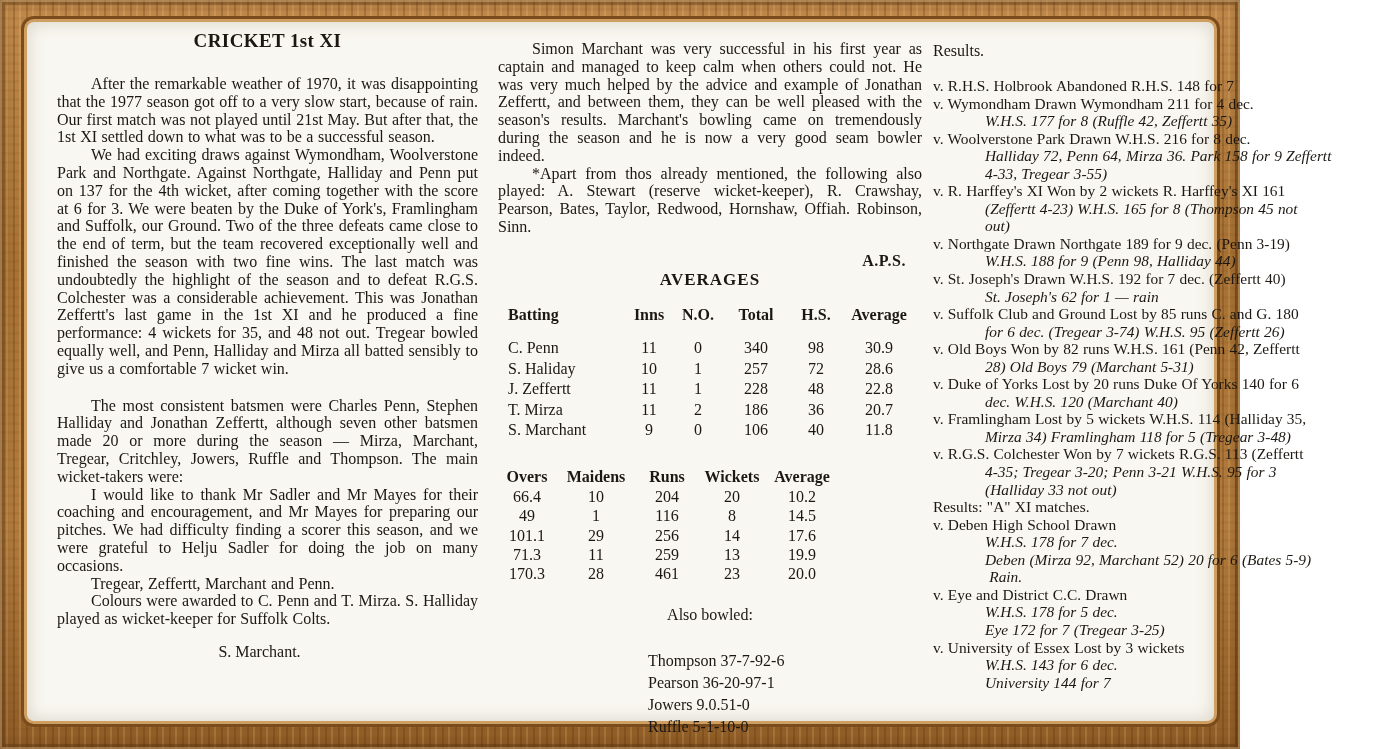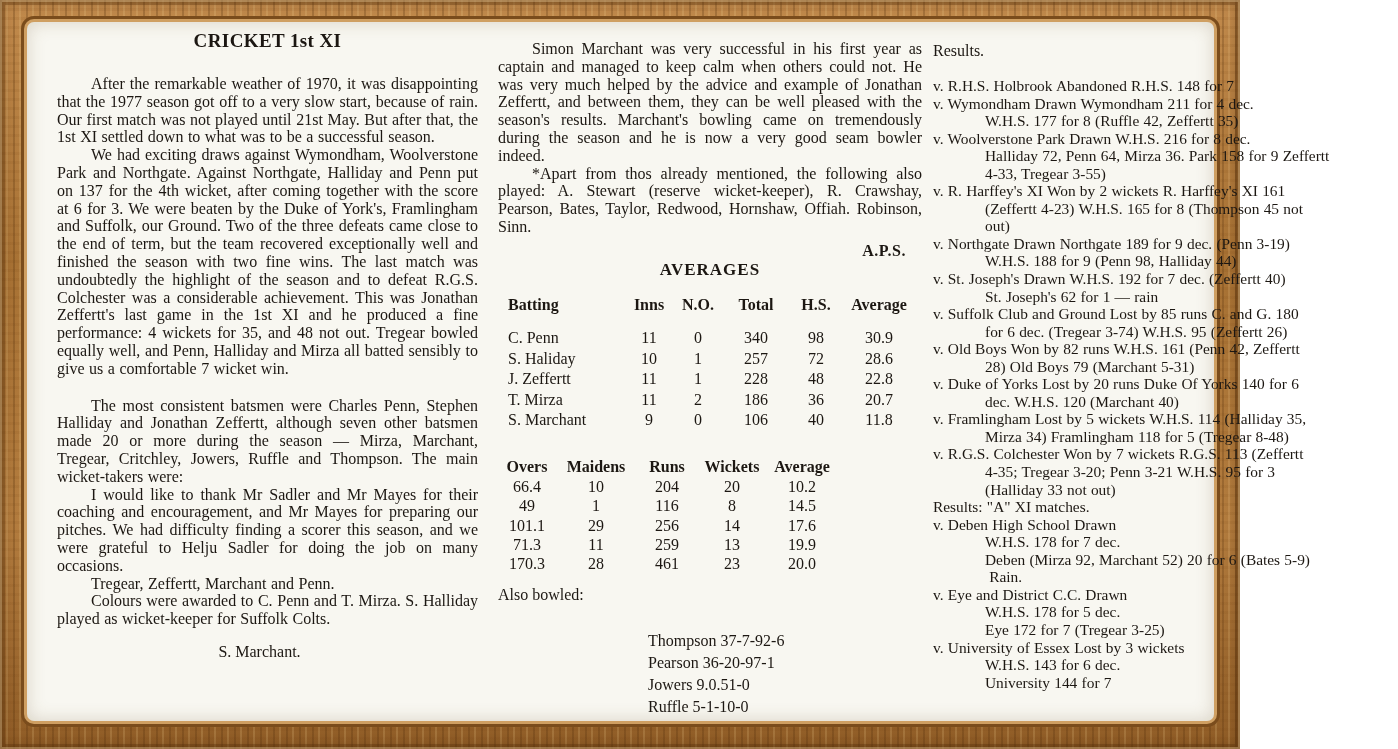--- a/index.html
+++ b/index.html
@@ -32,46 +32,46 @@
 
   .col{position:absolute; top:0;}
   .col1{left:30px;  top:8px;  width:421px;}
   .col2{left:471px; top:18px; width:424px;}
   .col3{left:906px; top:20px; width:424px;}
 
   .article-title{font-size:19px;font-weight:bold;text-align:center;letter-spacing:.4px;margin-bottom:23px;}
   .para{font-size:16px;line-height:17.8px;text-align:justify;text-indent:34px;word-spacing:.5px;}
   .gap-top{margin-top:19px;}
   .signature{font-size:16px;text-align:center;padding-right:16px;margin-top:15px;}
-  .initials{font-size:16px;text-align:right;padding-right:16px;margin-top:6px;font-weight:bold;letter-spacing:.5px;}
+  .initials{font-size:16px;text-align:right;padding-right:16px;margin-top:16px;font-weight:bold;letter-spacing:.5px;}
 
   .averages-title{font-size:17px;font-weight:bold;text-align:center;letter-spacing:1px;}
 
   .stat-table{display:table;border-collapse:separate;border-spacing:0;}
   .batting{margin:15px 0 0 10px;}
   .bowling{margin:26px 0 0 2px;}
   .trow{display:table-row;}
   .tcell{display:table-cell;font-size:16px;line-height:20.5px;text-align:center;vertical-align:top;}
   .tcell.h{font-weight:bold;padding-bottom:13px;}
   .bowling .tcell.h{padding-bottom:1px;}
   .batting .c0{text-align:left;width:118px;}
   .batting .c1{width:46px;} .batting .c2{width:52px;} .batting .c3{width:64px;}
   .batting .c4{width:56px;} .batting .c5{width:70px;}
   .bowling .tcell{line-height:19.3px;}
   .bowling .c0{width:54px;} .bowling .c1{width:84px;} .bowling .c2{width:58px;}
   .bowling .c3{width:72px;} .bowling .c4{width:68px;}
 
-  .also-label{font-size:16px;margin-top:12px;}
+  .also-label{font-size:16px;margin-top:22px;text-align:center;}
   .also-list{margin:26px 0 0 150px;}
   .also-line{font-size:16px;line-height:22px;}
 
   .results-title{font-size:16px;margin-bottom:17px;}
   .res-item{}
   .res-line{font-size:15.4px;line-height:17.55px;white-space:pre-wrap;word-spacing:.4px;}
-  .res-line.cont{padding-left:52px;}
+  .res-line.cont{padding-left:52px;font-style:italic;}
 </style>
 </head>
 <body>
 
 <div class="frame">
   <div class="page">
 
     <div class="col col1">
       <div class="article-title">CRICKET 1st XI</div>
       <p class="para">After the remarkable weather of 1970, it was disappointing that the 1977 season got off to a very slow start, because of rain. Our first match was not played until 21st May. But after that, the 1st XI settled down to what was to be a successful season.</p>
@@ -226,21 +226,21 @@
           <div class="res-item">
             <div class="res-line">v. Old Boys Won by 82 runs W.H.S. 161 (Penn 42, Zeffertt</div>
             <div class="res-line cont">28) Old Boys 79 (Marchant 5-31)</div>
           </div>
           <div class="res-item">
             <div class="res-line">v. Duke of Yorks Lost by 20 runs Duke Of Yorks 140 for 6</div>
             <div class="res-line cont">dec. W.H.S. 120 (Marchant 40)</div>
           </div>
           <div class="res-item">
             <div class="res-line">v. Framlingham Lost by 5 wickets W.H.S. 114 (Halliday 35,</div>
-            <div class="res-line cont">Mirza 34) Framlingham 118 for 5 (Tregear 8-48)</div>
+            <div class="res-line cont">Mirza 34) Framlingham 118 for 5 (Tregear 3-48)</div>
           </div>
           <div class="res-item">
             <div class="res-line">v. R.G.S. Colchester Won by 7 wickets R.G.S. 113 (Zeffertt</div>
             <div class="res-line cont">4-35; Tregear 3-20; Penn 3-21 W.H.S. 95 for 3</div>
             <div class="res-line cont">(Halliday 33 not out)</div>
           </div>
           <div class="res-item">
             <div class="res-line">Results: "A" XI matches.</div>
           </div>
           <div class="res-item">

